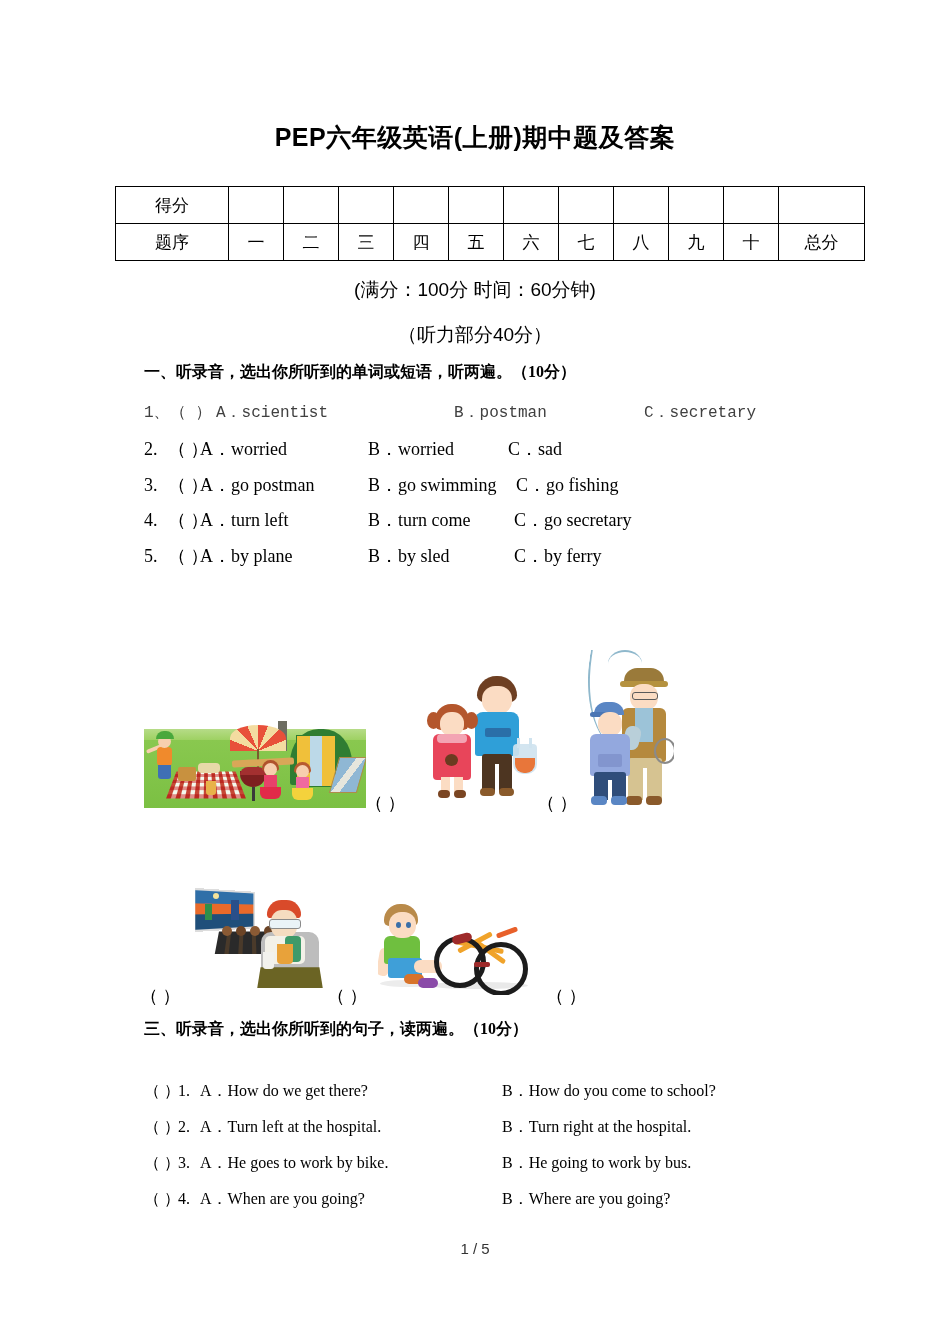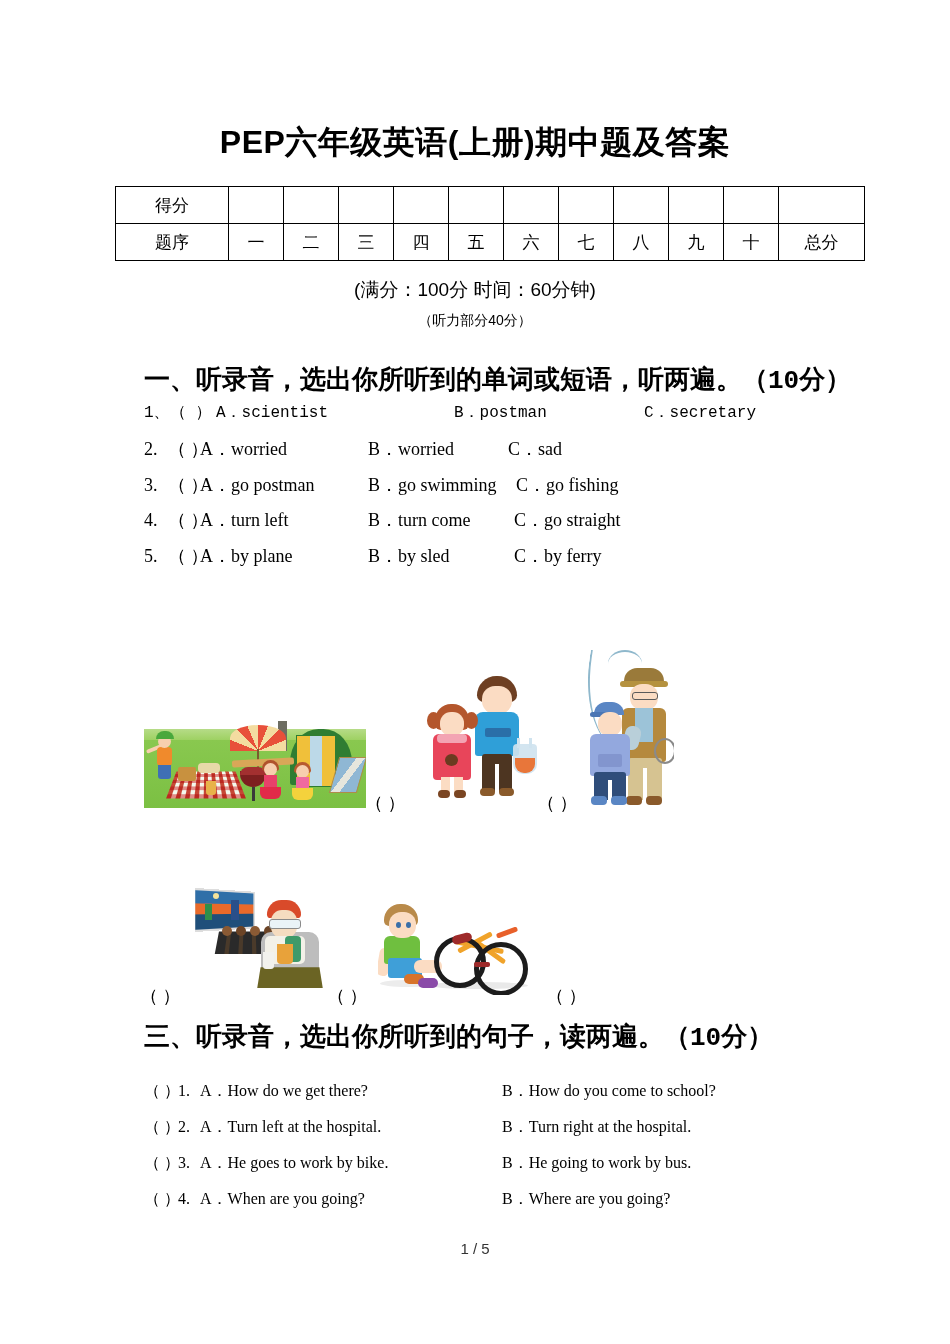--- a/index.html
+++ b/index.html
@@ -24,21 +24,21 @@
   }
 
   
   .doc-title {
     position: absolute;
     left: 0; top: 121px;
     width: 950px;
     text-align: center;
     font-family: "Liberation Sans", "DejaVu Sans", sans-serif;
     font-weight: bold;
-    font-size: 32px;
+    font-size: 25px;
     letter-spacing: 0.5px;
   }
 
   
   .score-table {
     position: absolute;
     left: 115px; top: 186px;
     width: 720px;
     border-collapse: collapse;
     table-layout: fixed;
@@ -59,47 +59,47 @@
   
   .meta-line {
     position: absolute;
     left: 0;
     width: 950px;
     text-align: center;
     font-family: "Liberation Sans", "DejaVu Sans", sans-serif;
     font-size: 19px;
   }
   .meta-score { top: 277px; }
-  .meta-section { top: 312px; font-size: 14px; }
+  .meta-section { top: 322px; font-size: 19px; }
 
   
   .sec-heading {
     position: absolute;
     left: 144px;
-    font-family: Liberation Mono, monospace;
+    font-family: Liberation Serif, serif;
     font-weight: bold;
-    font-size: 26px;
+    font-size: 16px;
     white-space: nowrap;
   }
   .sec-1 { top: 362px; }
   .sec-2 { top: 576px; }
   .sec-3 { top: 1019px; }
 
   
   .opt-row {
     position: absolute;
     left: 144px;
     width: 720px;
     font-size: 18px;
     white-space: nowrap;
   }
   .opt-row.mono {
     font-family: "Liberation Mono", "DejaVu Sans Mono", monospace;
     font-size: 16px;
-    color: #000000;
+    color: #404040;
   }
   .opt-row .q-no { display: inline-block; }
   .opt-row .brk { display: inline-block; }
   .opt-row .opt {
     display: inline-block;
   }
 
   .r1 { top: 402px; }
   .r2 { top: 437px; }
   .r3 { top: 473px; }
@@ -385,21 +385,21 @@
 
   <div class="opt-row r2">
     <span class="q-no" style="width:24px">2.</span><span class="brk" style="width:32px">（ ）</span><span class="opt" style="width:168px">A．worried</span><span class="opt" style="width:140px">B．worried</span><span class="opt">C．sad</span>
   </div>
 
   <div class="opt-row r3">
     <span class="q-no" style="width:24px">3.</span><span class="brk" style="width:32px">（ ）</span><span class="opt" style="width:168px">A．go postman</span><span class="opt" style="width:148px">B．go swimming</span><span class="opt">C．go fishing</span>
   </div>
 
   <div class="opt-row r4">
-    <span class="q-no" style="width:24px">4.</span><span class="brk" style="width:32px">（ ）</span><span class="opt" style="width:168px">A．turn left</span><span class="opt" style="width:146px">B．turn come</span><span class="opt">C．go straight</span>
+    <span class="q-no" style="width:24px">4.</span><span class="brk" style="width:32px">（ ）</span><span class="opt" style="width:168px">A．turn left</span><span class="opt" style="width:146px">B．turn come</span><span class="opt">C．go secretary</span>
   </div>
 
   <div class="opt-row r5">
     <span class="q-no" style="width:24px">5.</span><span class="brk" style="width:32px">（ ）</span><span class="opt" style="width:168px">A．by plane</span><span class="opt" style="width:146px">B．by sled</span><span class="opt">C．by ferry</span>
   </div>
 
 
   <div class="pic-area">
 
     <div class="pic" id="pic-picnic">

